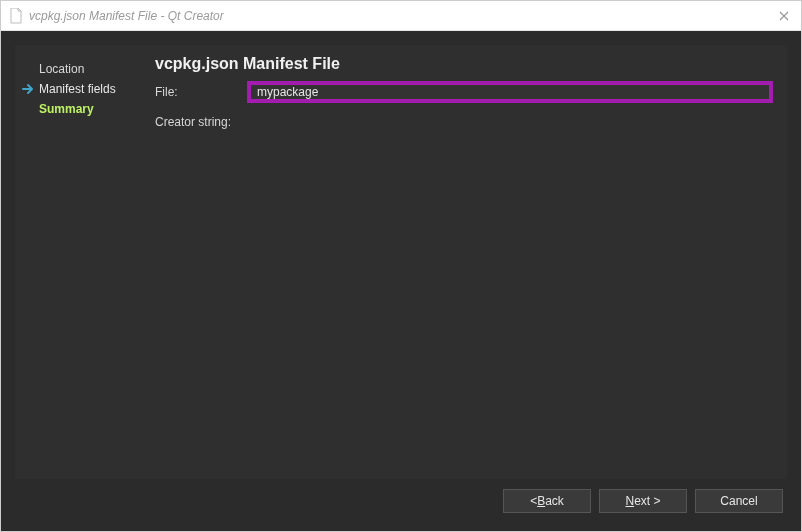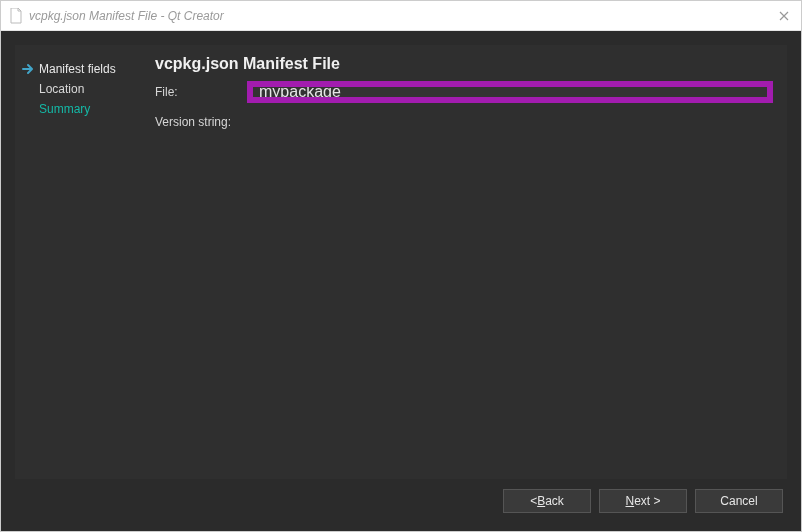--- a/index.html
+++ b/index.html
@@ -9,27 +9,27 @@
   .titlebar .doc-icon { width: 14px; height: 16px; margin-right: 6px; display: inline-block; }
   .titlebar .title { flex: 1; font-style: italic; }
   .titlebar .close { width: 40px; text-align: right; color: #888; font-size: 14px; cursor: pointer; padding-right: 4px;}
   .content { flex: 1; background: #2b2b2b; padding: 14px; display: flex; flex-direction: column; }
   .inner { flex: 1; background: #2f2f2f; display: flex; flex-direction: row; }
   .sidebar { width: 130px; padding: 14px 6px 14px 10px; font-size: 12px; color: #cfcfcf; }
   .side-item { display: flex; align-items: center; height: 20px; padding-left: 14px; position: relative; }
   .side-item.current { color: #e8e8e8; }
   .side-item.current .arrow { position: absolute; left: -4px; top: 3px; }
   .side-item.done { color: #d8d8d8; }
-  .side-item.future { color: #14b8a6; }
+  .side-item.future { color: #bef264; font-weight: bold; }
   .arrow svg { display: block; }
   .main { flex: 1; padding: 10px 14px 14px 10px; display: flex; flex-direction: column; }
   .heading { color: #f0f0f0; font-size: 16px; font-weight: 600; margin-bottom: 8px; }
   .form-row { display: flex; align-items: flex-start; margin-bottom: 8px; }
   .form-label { width: 92px; color: #d6d6d6; font-size: 12px; padding-top: 4px; }
-  .text-input { flex: 1; height: 22px; background: #333333; border: 6px solid #a21caf; color: #e6e6e6; font-size: 16px; padding: 2px 6px; outline: none; }
+  .text-input { flex: 1; height: 22px; background: #333333; border: 4px solid #a21caf; color: #e6e6e6; font-size: 12px; padding: 2px 6px; outline: none; }
   .text-area { flex: 1; height: 190px; background: #333333; border: 1px solid #555; color: #e6e6e6; font-size: 12px; padding: 4px 8px; outline: none; resize: none; font-family: "Segoe UI", Arial, sans-serif; line-height: 1.35; white-space: pre; }
   .button-bar { display: flex; justify-content: flex-end; gap: 8px; padding: 10px 4px 4px 4px; }
   .btn { min-width: 88px; height: 24px; background: #3a3a3a; border: 1px solid #555; color: #e6e6e6; font-size: 12px; cursor: pointer; display: flex; align-items: center; justify-content: center; }
   .ul-char { text-decoration: underline; }
 </style>
 </head>
 <body>
 
 <div class="window">
   <div class="titlebar">
@@ -44,46 +44,46 @@
       <svg width="10" height="10" viewBox="0 0 10 10">
           <path d="M1 1l8 8M9 1l-8 8" stroke="#999" stroke-width="1.2" fill="none"></path>
         </svg>
     </span>
   </div>
 
   <div class="content">
     <div class="inner">
 
       <div class="sidebar">
+        <div class="side-item done">
+          <span>Location</span>
+        </div>
         <div class="side-item current">
           <span class="arrow">
             <svg width="14" height="14" viewBox="0 0 14 14">
                 <path d="M2 7h8M7 3l4 4-4 4" stroke="#42a5c9" stroke-width="2" fill="none" stroke-linecap="round" stroke-linejoin="round"></path>
               </svg>
           </span>
           <span>Manifest fields</span>
-        </div>
-        <div class="side-item done">
-          <span>Location</span>
         </div>
         <div class="side-item future">
           <span>Summary</span>
         </div>
       </div>
 
       <div class="main">
         <div class="heading">vcpkg.json Manifest File</div>
 
         <div class="form-row">
           <div class="form-label">File:</div>
           <input class="text-input" type="text" value="mypackage" style="">
         </div>
 
         <div class="form-row">
-          <div class="form-label">Version string:</div>
+          <div class="form-label">Creator string:</div>
         </div>
 
       </div>
 
     </div>
 
     <div class="button-bar">
       <button class="btn">
         <span>&lt; </span>
           <span class="ul-char">B</span>

